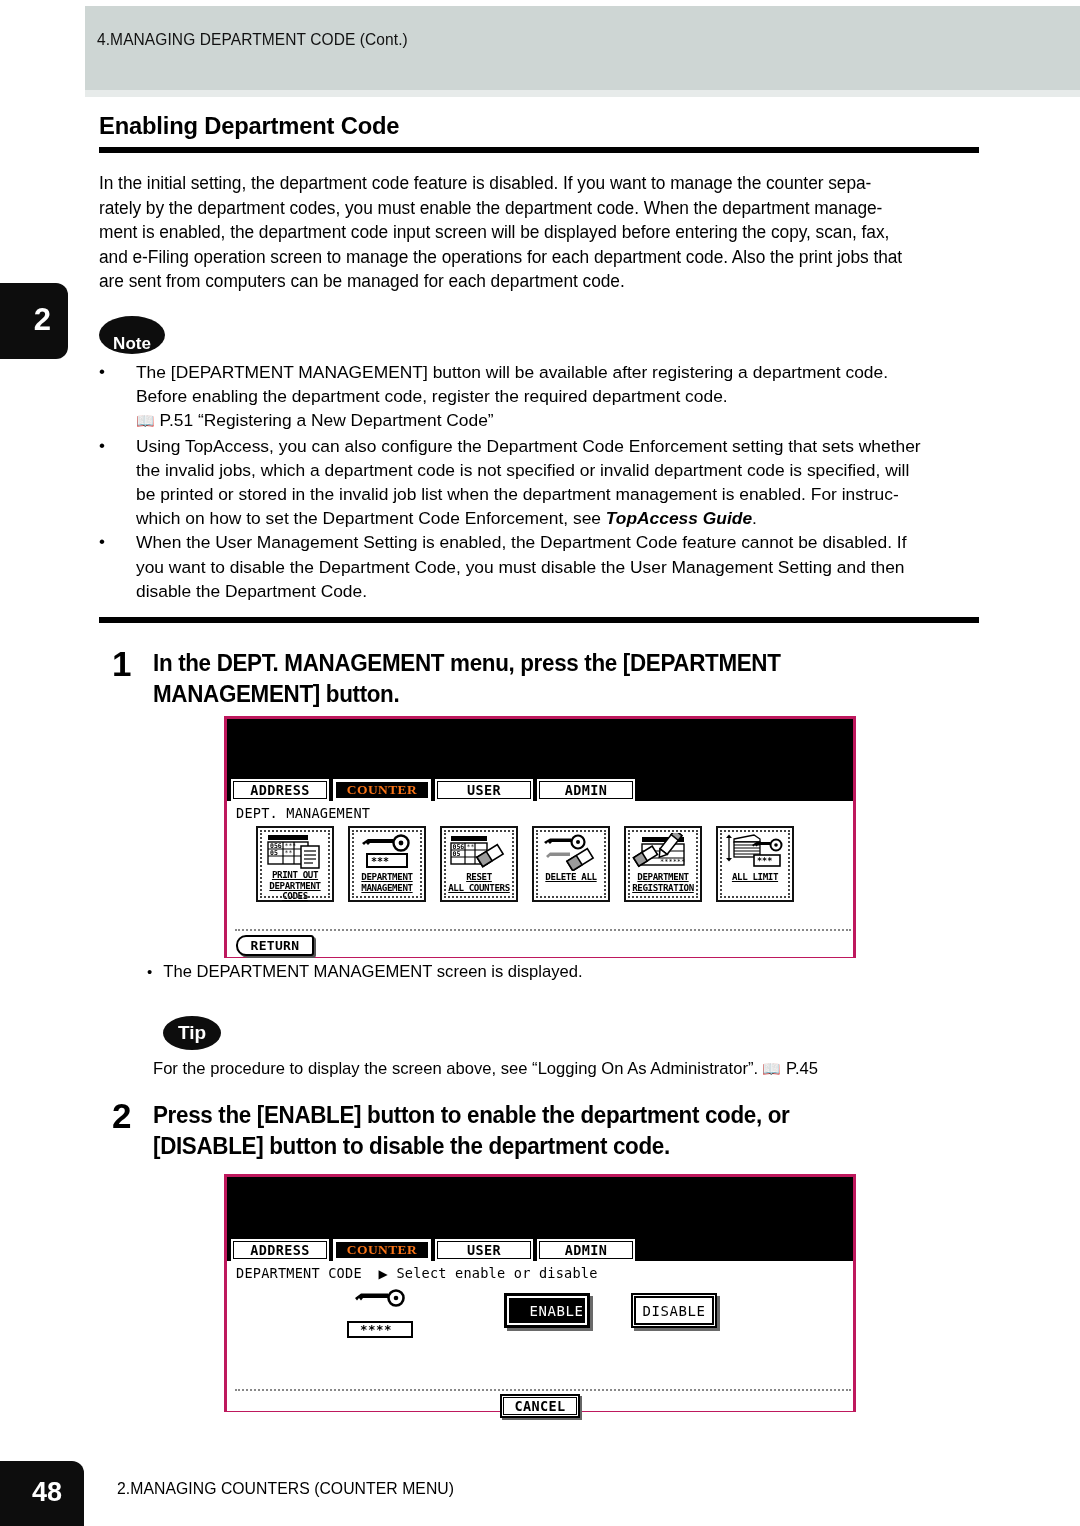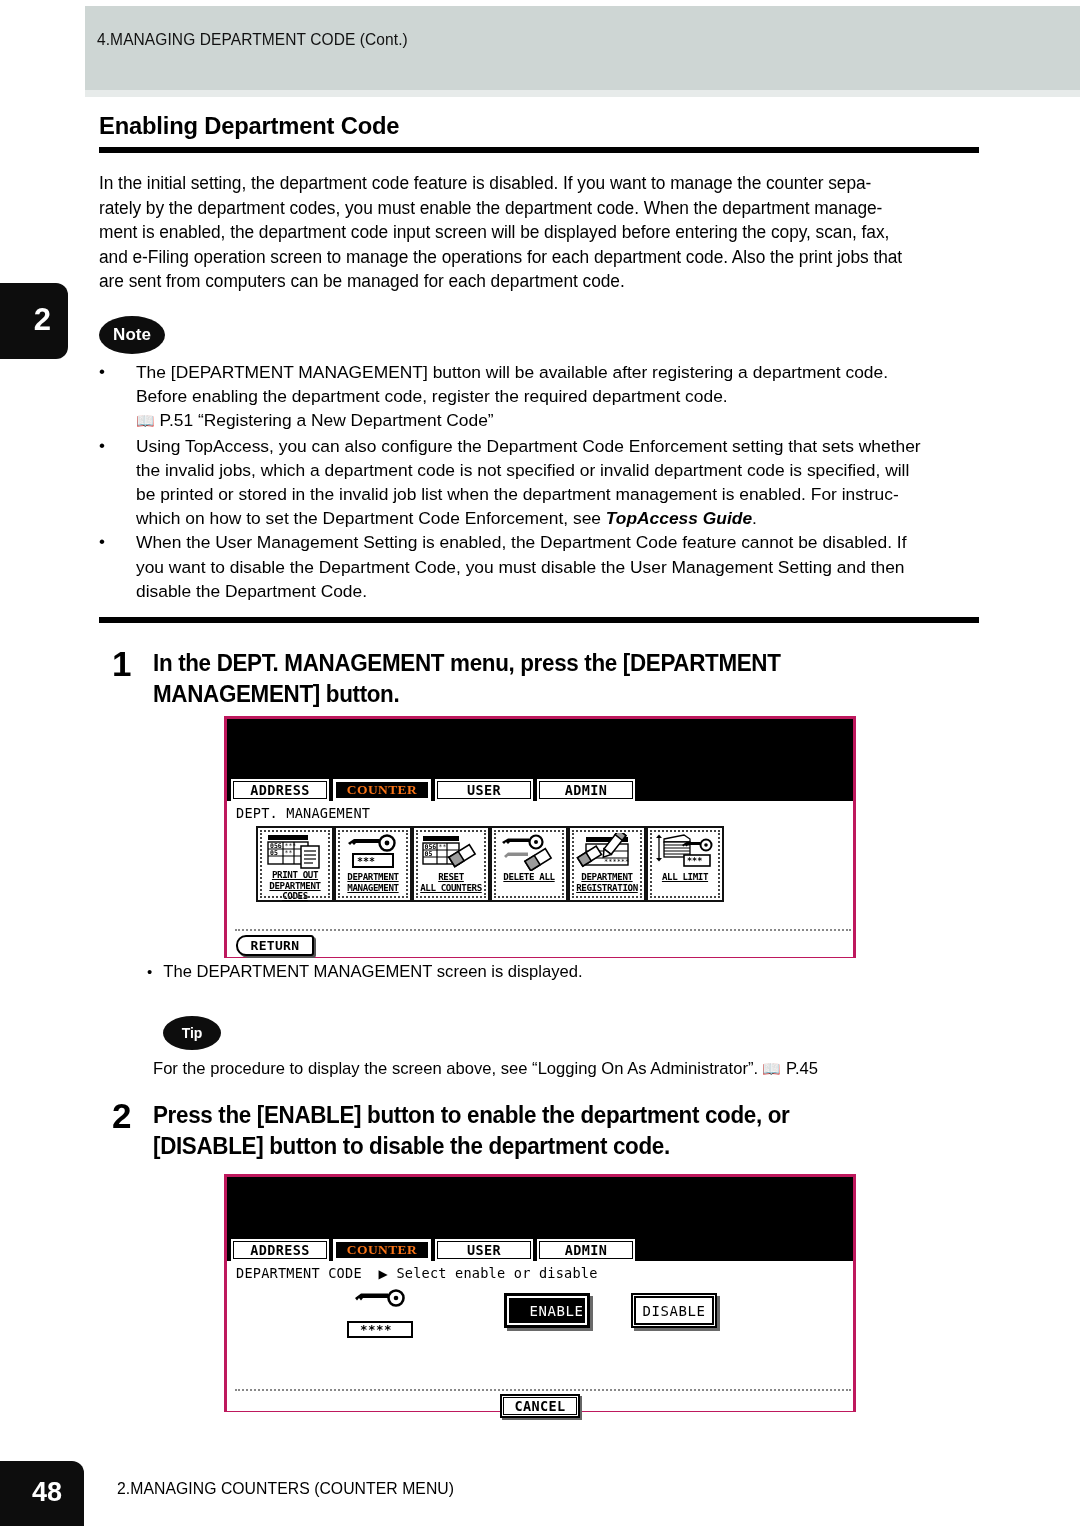--- a/index.html
+++ b/index.html
@@ -71,22 +71,22 @@
   
   .badge {
     position: absolute;
     background: #0d0d0d;
     border-radius: 50%;
     color: #fff;
     font-weight: bold;
     text-align: center;
     display: flex; align-items: center; justify-content: center;
   }
-  #note-badge { left: 99px; top: 316px; width: 66px; height: 38px; font-size: 17px; }
-  #tip-badge  { left: 163px; top: 1016px; width: 58px; height: 34px; font-size: 14px; }
+  #note-badge { left: 99px; top: 316px; width: 66px; height: 38px; font-size: 17px; align-items: flex-end; }
+  #tip-badge  { left: 163px; top: 1016px; width: 58px; height: 34px; font-size: 19px; }
 
   
   .bullets {
     position: absolute; left: 99px; top: 360px; width: 890px;
     font-size: 17.4px; line-height: 24.2px;
   }
   .bullet-row { position: relative; padding-left: 37px; margin-bottom: 0px; }
   .bullet-dot {
     position: absolute; left: 0px; top: 0px;
     font-size: 17px;
@@ -181,21 +181,21 @@
   .dotted-sep {
     position: absolute; left: 8px; width: 616px; height: 1px;
     border-top: 2px dotted #888;
   }
   #lcd1 .dotted-sep { top: 128px; }
   #lcd2 .dotted-sep { top: 128px; }
 
   
   .icon-grid {
     position: absolute; left: 29px; top: 25px;
-    display: flex; gap: 0;
+    display: flex; gap: 14px;
   }
   .icon-btn {
     width: 78px; height: 76px;
     background: #fff;
     border: 2px solid #111;
     outline: 2px dotted #444;
     outline-offset: -6px;
     position: relative;
     display: flex; flex-direction: column; align-items: center;
   }

